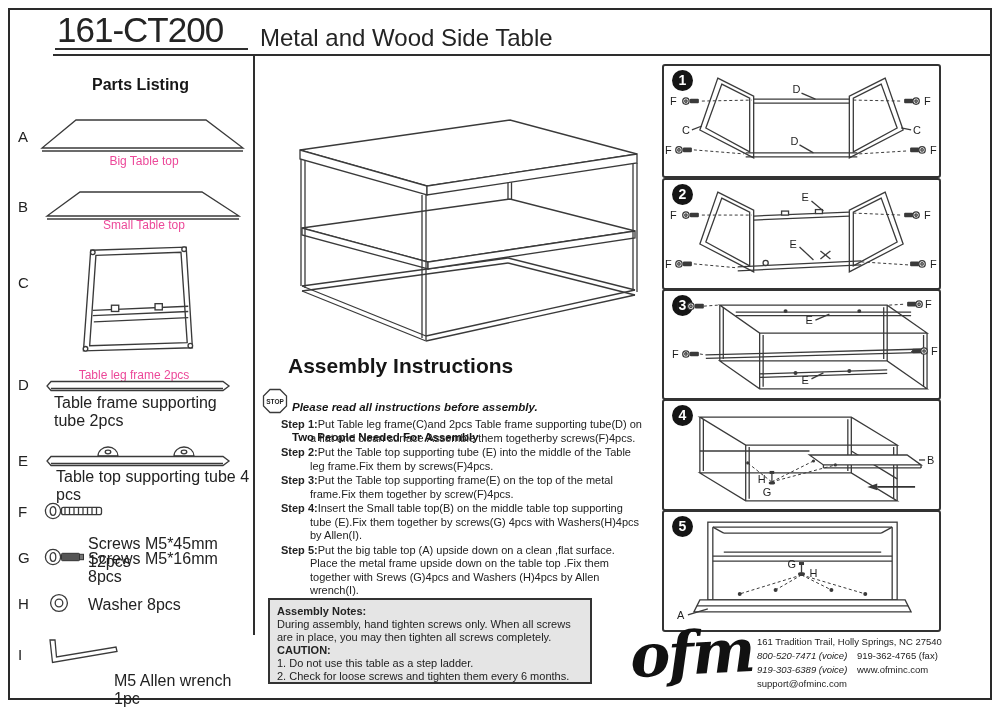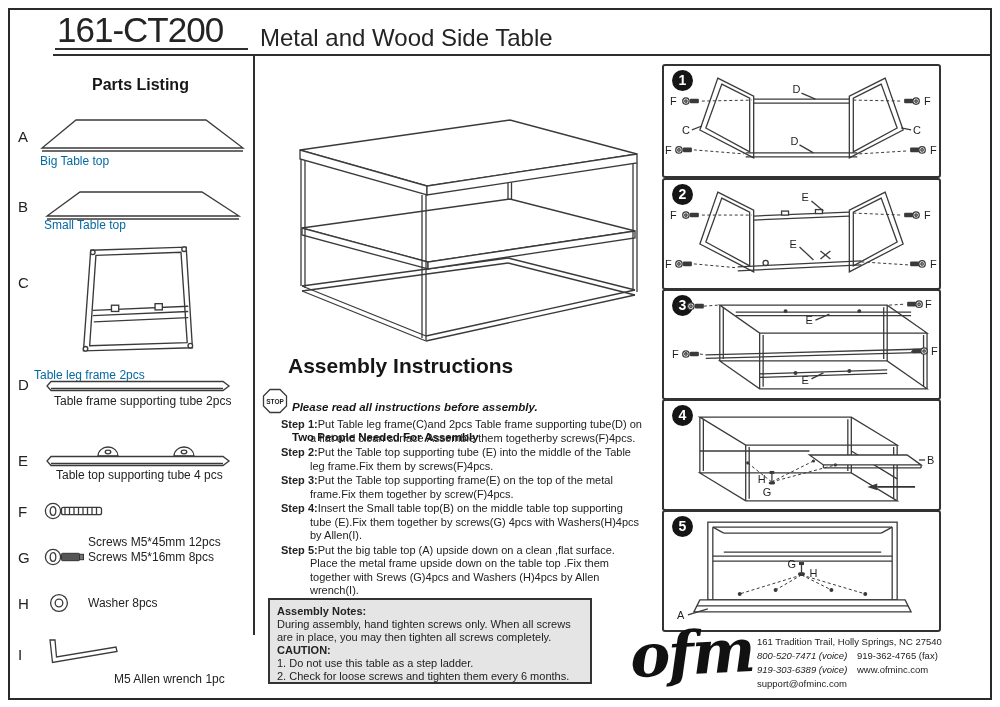--- a/index.html
+++ b/index.html
@@ -5,22 +5,22 @@
   html,body{margin:0;padding:0;background:#fff;}
   #page{position:relative;width:1000px;height:707px;background:#fff;
         font-family:"Liberation Sans",sans-serif;color:#1f1f1f;overflow:hidden;}
   .abs{position:absolute;}
   .rule{position:absolute;background:#2e2e2e;}
   #page-border{position:absolute;left:8px;top:8px;width:980px;height:688px;border:2px solid #2a2a2a;}
   .model{font-size:35px;letter-spacing:-1px;color:#242424;}
   .doc-title{font-size:24px;color:#242424;}
   .pl-title{font-size:16px;font-weight:bold;color:#161616;}
   .part-letter{font-size:15px;color:#222;}
-  .part-caption{font-size:12px;color:#0369a1;}
-  .part-caption-left{font-size:12px;color:#222;}
+  .part-caption{font-size:12px;color:#ec4899;text-align:center;}
+  .part-caption-left{font-size:16px;color:#222;}
   .ai-title{font-size:21px;font-weight:bold;color:#161616;}
   .warn-bold{font-size:11.5px;font-weight:bold;color:#161616;margin-top:44px;}
   .warn-italic{font-size:11.5px;font-weight:bold;font-style:italic;color:#161616;}
   .steps{width:362px;font-size:11px;line-height:13.5px;color:#222;}
   .step{padding-left:29px;text-indent:-29px;margin-bottom:1px;}
   .step-label{font-weight:bold;}
   #notes-box{position:absolute;left:268px;top:598px;width:306px;height:72px;
              border:2px solid #333;padding:5px 7px;font-size:11px;line-height:13px;color:#222;background:#e5e5e5;}
   .notes-title,.caution-title{font-weight:bold;}
   .panel{position:absolute;left:662px;width:275px;border:2px solid #333;border-radius:3px;background:#fff;}

